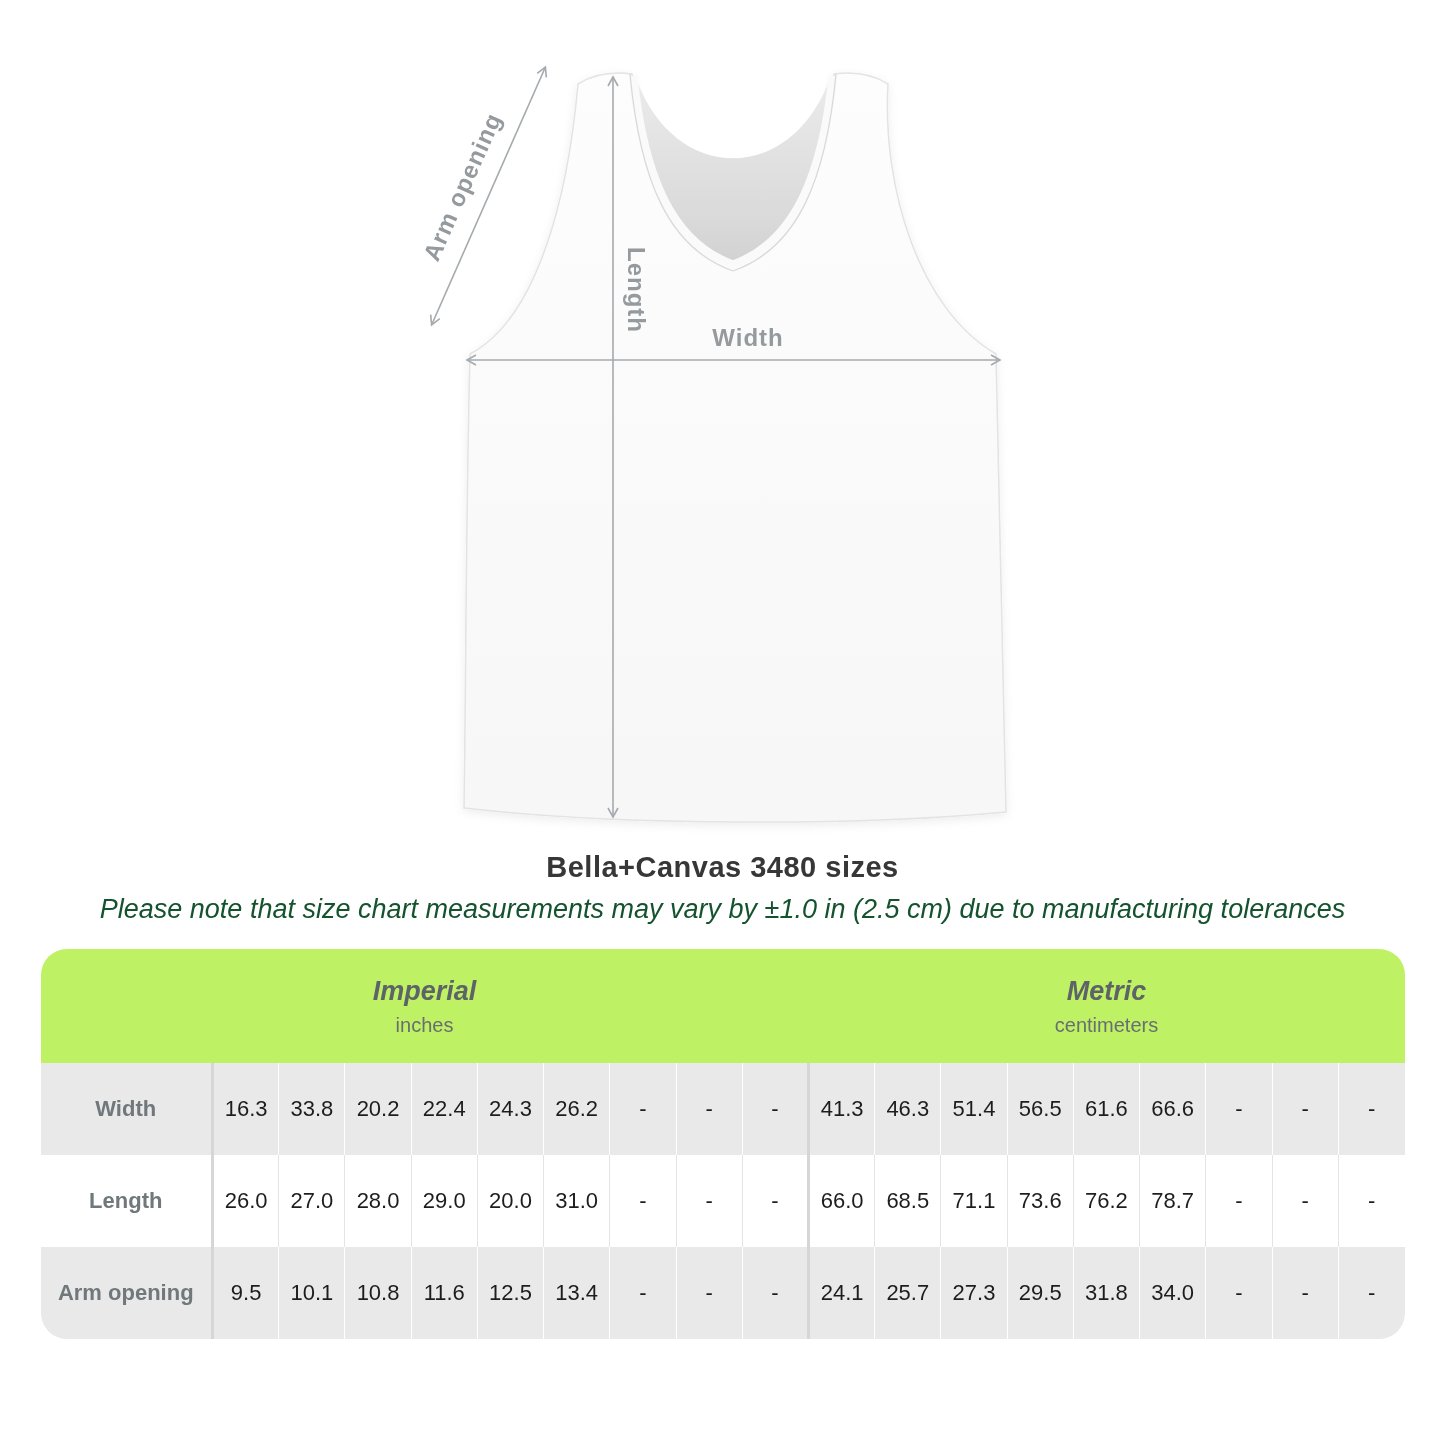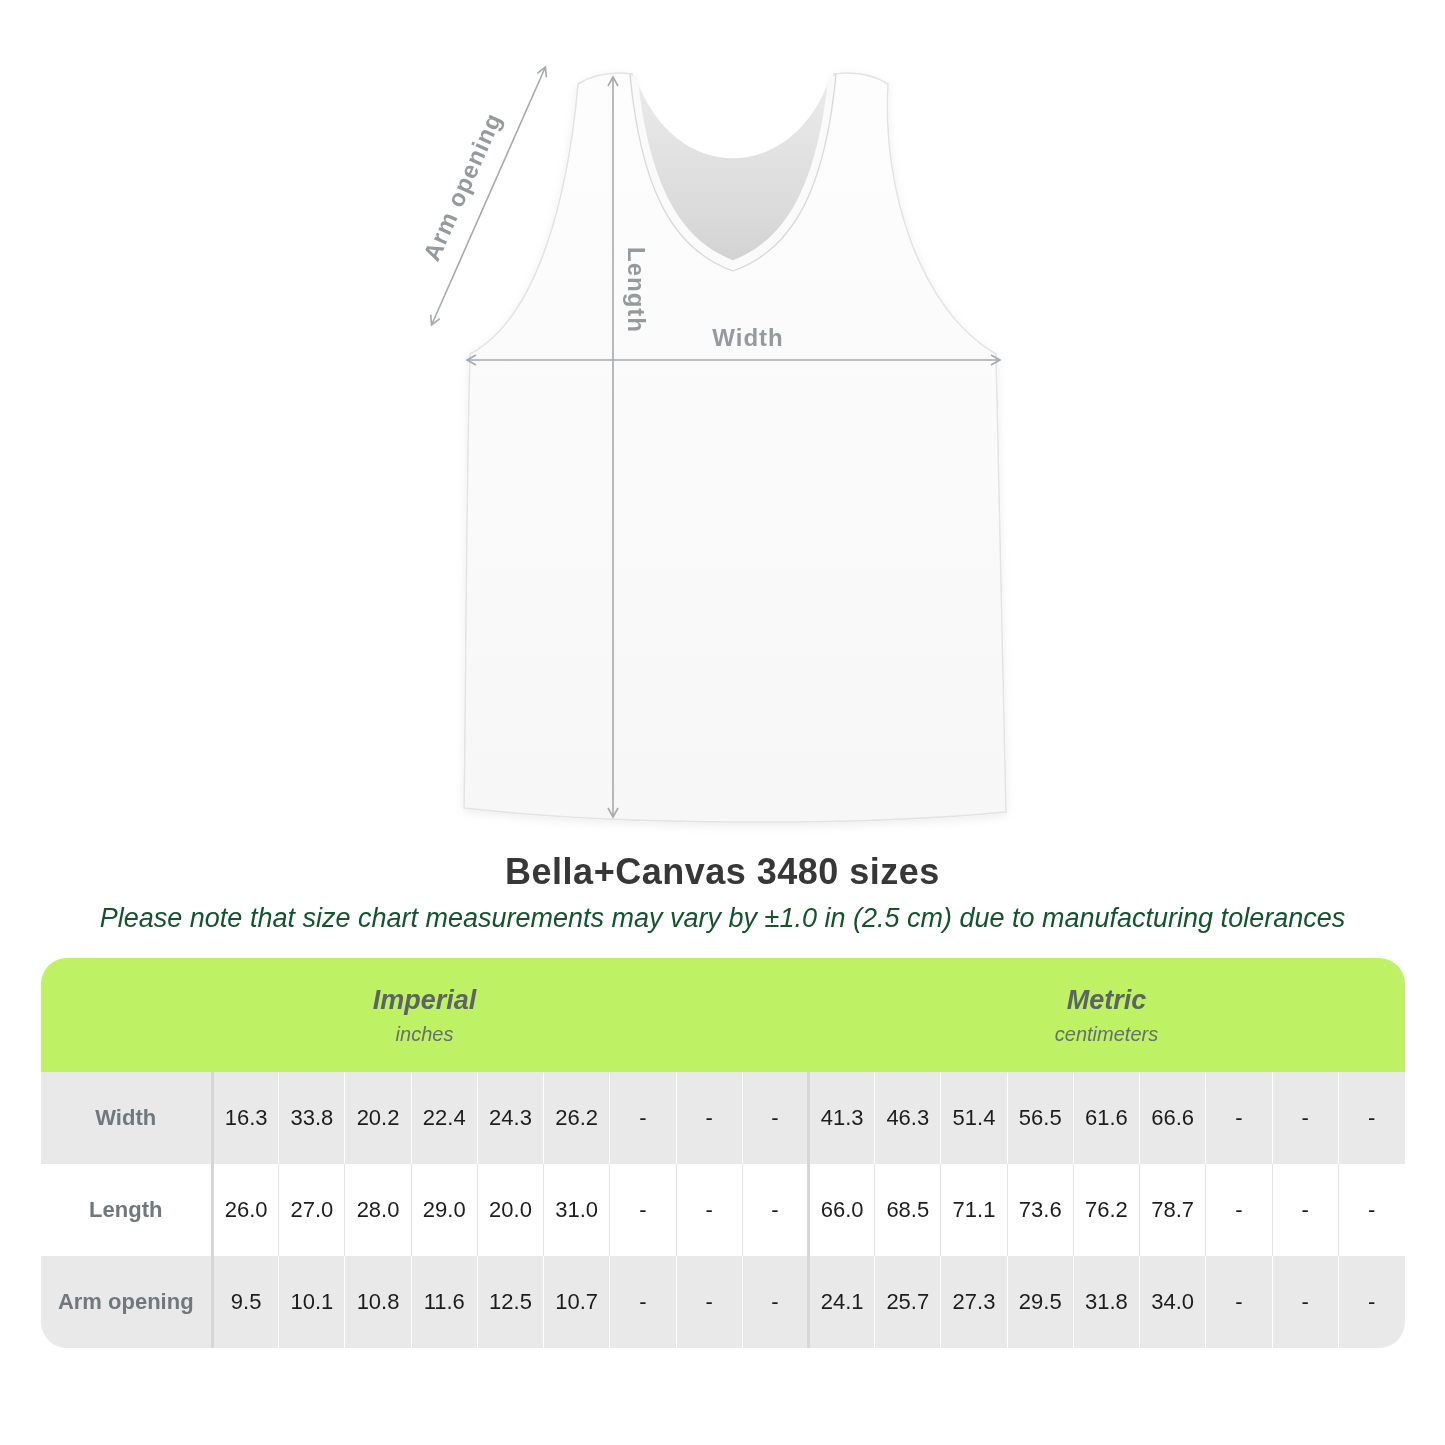--- a/index.html
+++ b/index.html
@@ -8,40 +8,40 @@
     font-family:"Liberation Sans","DejaVu Sans",sans-serif;
     -webkit-font-smoothing:antialiased;
   }
   
   .diagram{position:relative;width:1445px;height:845px;}
   .diagram svg{display:block;}
   .dim-label{font-weight:bold;font-size:24px;fill:#949a9e;letter-spacing:1px;}
   
   .page-title{
     margin:6px 0 0 0;text-align:center;
-    font-size:36px;font-weight:bold;color:#373737;letter-spacing:.5px;
+    font-size:29px;font-weight:bold;color:#373737;letter-spacing:.5px;
   }
   .page-subtitle{
     margin:10px 0 0 0;text-align:center;
     font-size:27px;font-style:italic;color:#14532d;
   }
   
   .table-wrap{
     width:1364px;margin:24px auto 0 auto;
     border-radius:26px;overflow:hidden;background:#ffffff;
   }
   table.size-table{
     width:100%;border-collapse:collapse;table-layout:fixed;
   }
   .group-row td{
     background:#bef264;height:112px;text-align:center;vertical-align:middle;
     border:none;
   }
   .group-title{font-size:27px;font-weight:bold;font-style:italic;color:#5d6367;}
-  .group-sub{font-size:20px;font-style:italic;color:#686e72;margin-top:7px;}
+  .group-sub{font-size:20px;color:#686e72;margin-top:7px;}
   .head-row th{
     height:84px;background:#ffffff;text-align:center;vertical-align:middle;
     font-size:22px;font-weight:bold;color:#71787c;
     border-left:1px solid #e4e4e4;
   }
   .head-row th:first-child{border-left:none;}
   tr.data-row td{
     height:90px;text-align:center;vertical-align:middle;
     font-size:22px;color:#1d1d1d;
   }
@@ -173,21 +173,21 @@
     <td>-</td>
   </tr>
 
   <tr class="data-row row-gray">
     <td class="row-label">Arm opening</td>
     <td class="sep">9.5</td>
     <td>10.1</td>
     <td>10.8</td>
     <td>11.6</td>
     <td>12.5</td>
-    <td>10.7</td>
+    <td>13.4</td>
     <td>-</td>
     <td>-</td>
     <td>-</td>
     <td class="sep">24.1</td>
     <td>25.7</td>
     <td>27.3</td>
     <td>29.5</td>
     <td>31.8</td>
     <td>34.0</td>
     <td>-</td>

